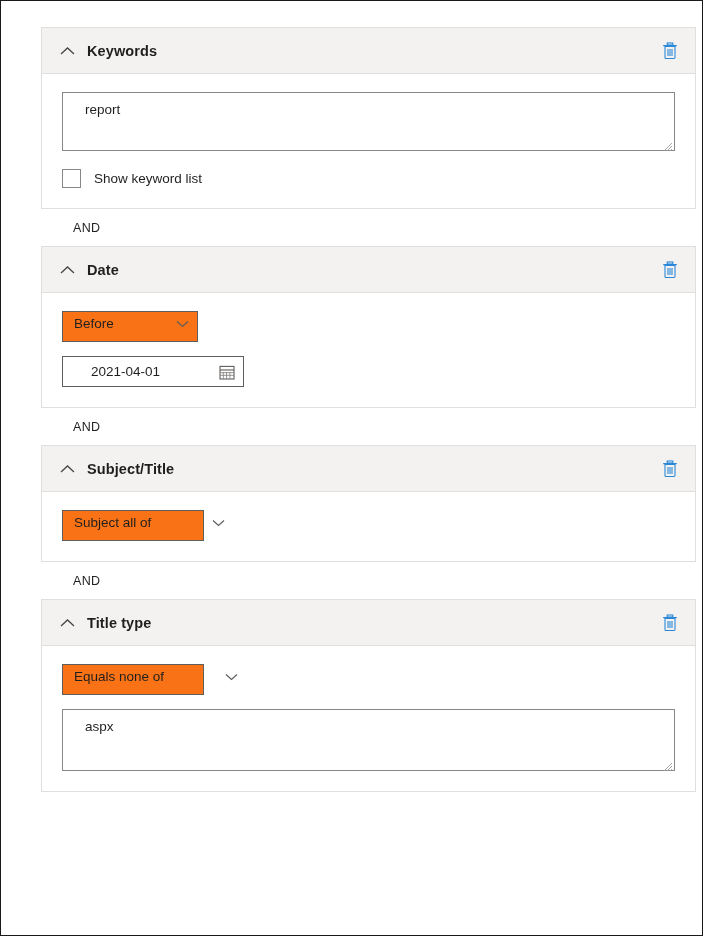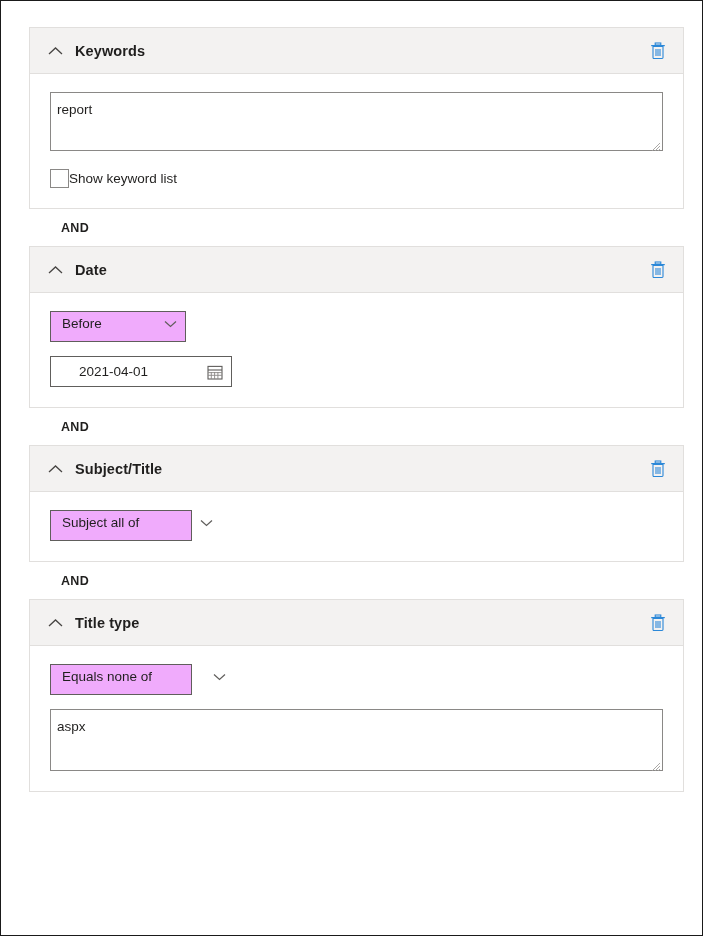--- a/index.html
+++ b/index.html
@@ -17,21 +17,21 @@
   .frame {
     box-sizing: border-box;
     width: 703px;
     height: 936px;
     border: 1px solid #1a1a1a;
     background: #ffffff;
     position: relative;
   }
   .builder {
     position: absolute;
-    left: 28px;
+    left: 40px;
     top: 26px;
     width: 655px;
   }
 
   
   .cond-card {
     box-sizing: border-box;
     width: 655px;
     border: 1px solid #e1dfdd;
     background: #ffffff;
@@ -84,21 +84,21 @@
   }
   .ta {
     box-sizing: border-box;
     width: 100%;
     height: 59px;
     border: 1px solid #8a8886;
     background: #ffffff;
     font-family: "Liberation Sans", sans-serif;
     font-size: 13.5px;
     color: #201f1e;
-    padding: 9px 6px;
+    padding: 9px 22px;
     line-height: 1.25;
     resize: none;
     outline: none;
     display: block;
   }
   .ta.tall { height: 62px; }
   .resize-grip {
     position: absolute;
     right: 2px;
     bottom: 2px;
@@ -118,28 +118,29 @@
     box-sizing: border-box;
     width: 19px;
     height: 19px;
     border: 1px solid #8a8886;
     background: #ffffff;
     flex: 0 0 auto;
   }
   .chk-label {
     font-size: 13.5px;
     color: #201f1e;
+    margin-left: 13px;
   }
 
   
   .dd {
     box-sizing: border-box;
     height: 31px;
     border: 1px solid #605e5c;
-    background: #f0abfc;
+    background: #f97316;
     display: inline-flex;
     align-items: center;
     padding: 0 8px 6px 11px;
     cursor: pointer;
     min-width: 0;
     gap: 47px;
   }
   .dd-text {
     font-size: 13.5px;
     color: #201f1e;
@@ -181,21 +182,21 @@
 
   
   .and-row {
     height: 37px;
     display: flex;
     align-items: center;
     padding-left: 32px;
   }
   .and-text {
     font-size: 12.5px;
-    font-weight: bold;
+    font-weight: normal;
     color: #201f1e;
     letter-spacing: 0.3px;
   }
 
   
   .add-row {
     display: flex;
     align-items: center;
     margin-top: 23px;
     margin-left: 8px;

